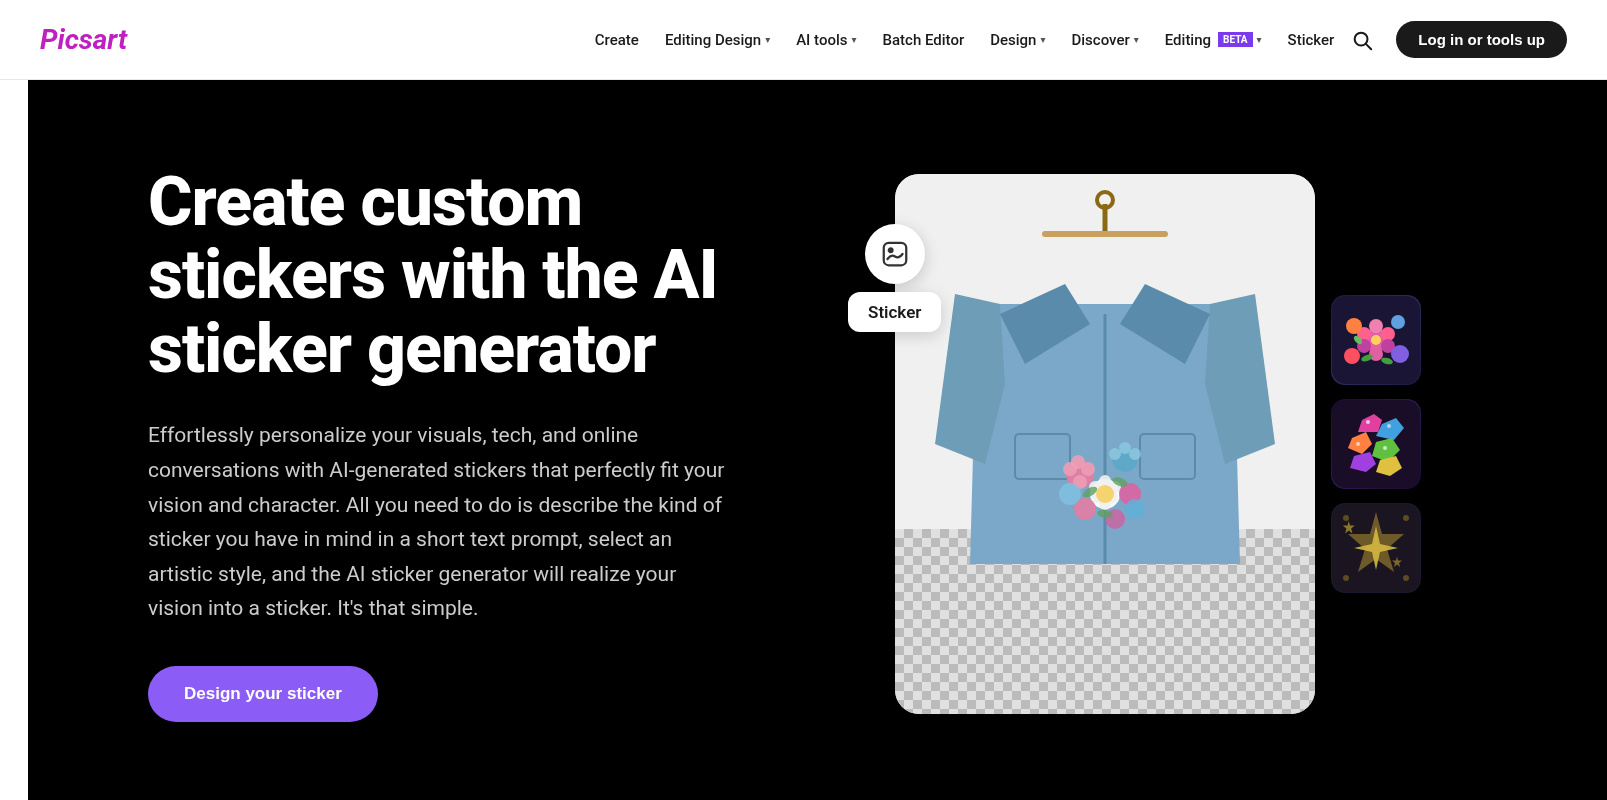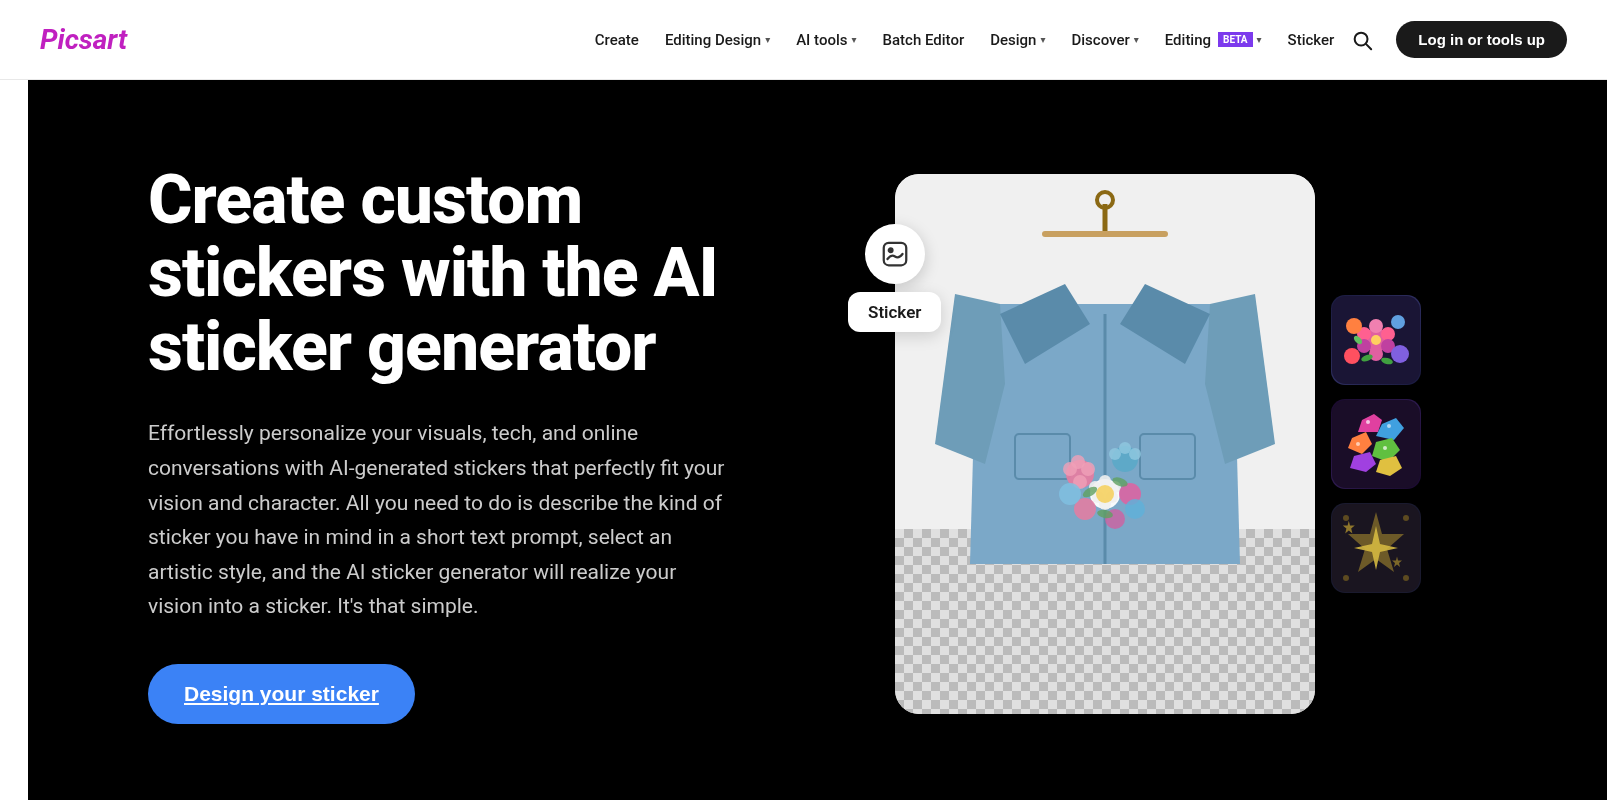--- a/index.html
+++ b/index.html
@@ -110,30 +110,29 @@
       letter-spacing: -1px;
     }
     .hero-description {
       font-size: 21px;
       color: #ccc;
       line-height: 1.65;
       margin-bottom: 40px;
       max-width: 580px;
     }
     .design-btn {
-      background: #3b82f6;
+      background: #8b5cf6;
       color: #fff;
       border: none;
       border-radius: 50px;
       padding: 18px 36px;
-      font-size: 21px;
+      font-size: 17px;
       font-weight: 600;
       cursor: pointer;
       display: inline-block;
-      text-decoration: underline;
     }
 
     
     .hero-visual {
       flex: 1;
       display: flex;
       align-items: center;
       justify-content: center;
       position: relative;
       min-height: 600px;

